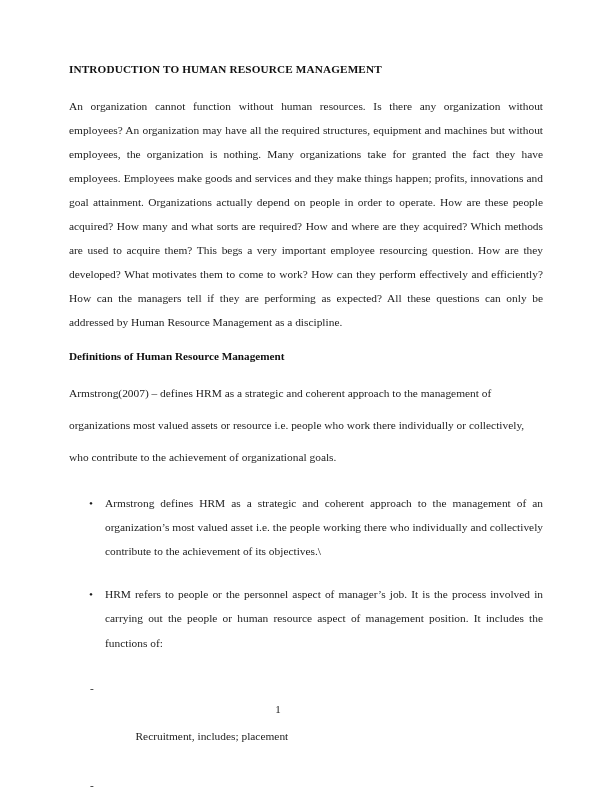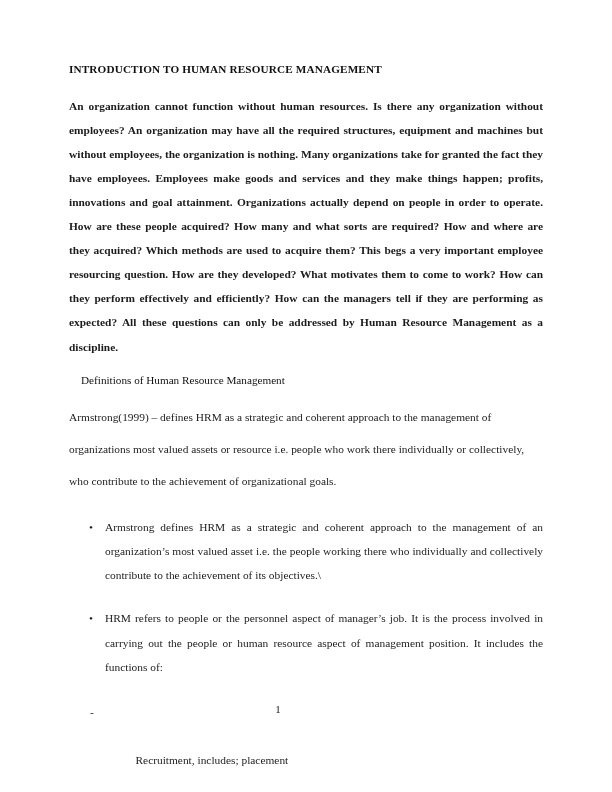--- a/index.html
+++ b/index.html
@@ -31,26 +31,25 @@
     line-height: 1.3;
     color: #111111;
   }
   .body-para {
     font-size: 11.4px;
     line-height: 24.1px;
     text-align: justify;
     text-justify: inter-word;
     margin: 0 0 14px 0;
     color: #1c1c1c;
-    font-weight: bold;
   }
   .section-heading {
     font-size: 11.2px;
-    font-weight: normal;
-    margin: 0 0 14px 12px;
+    font-weight: bold;
+    margin: 0 0 14px 0;
     line-height: 1.3;
     color: #111111;
   }
   .def-para {
     font-size: 11.4px;
     line-height: 32px;
     text-align: left;
     margin: 0;
     color: #1c1c1c;
   }
@@ -116,21 +115,21 @@
 <div class="page">
 
   <div class="content">
 
     <h1 class="doc-title">INTRODUCTION TO HUMAN RESOURCE MANAGEMENT</h1>
 
     <p class="body-para">An organization cannot function without human resources. Is there any organization without employees? An organization may have all the required structures, equipment and machines but without employees, the organization is nothing. Many organizations take for granted the fact they have employees. Employees make goods and services and they make things happen; profits, innovations and goal attainment. Organizations actually depend on people in order to operate. How are these people acquired? How many and what sorts are required? How and where are they acquired? Which methods are used to acquire them? This begs a very important employee resourcing question. How are they developed? What motivates them to come to work? How can they perform effectively and efficiently? How can the managers tell if they are performing as expected? All these questions can only be addressed by Human Resource Management as a discipline.</p>
 
     <h2 class="section-heading">Definitions of Human Resource Management</h2>
 
-    <p class="def-para">Armstrong(1999)  –  defines  HRM  as a strategic and coherent approach to the management of organizations most valued assets or resource i.e. people who work there individually or collectively, who contribute to the achievement of organizational goals.</p>
+    <p class="def-para">Armstrong(2007)  –  defines  HRM  as a strategic and coherent approach to the management of organizations most valued assets or resource i.e. people who work there individually or collectively, who contribute to the achievement of organizational goals.</p>
 
     <ul class="bullet-list">
       <li class="bullet-item">
         <span class="bullet-marker">•</span>
         <span>Armstrong defines HRM as a strategic and coherent approach to the management of an organization’s most valued asset i.e. the people working there who individually and collectively contribute to the achievement of its objectives.\</span>
       </li>
       <li class="bullet-item">
         <span class="bullet-marker">•</span>
         <span>HRM refers to people or the personnel aspect of manager’s job. It is the process involved in carrying out the people or human resource aspect of management position. It includes the functions of:</span>
       </li>

